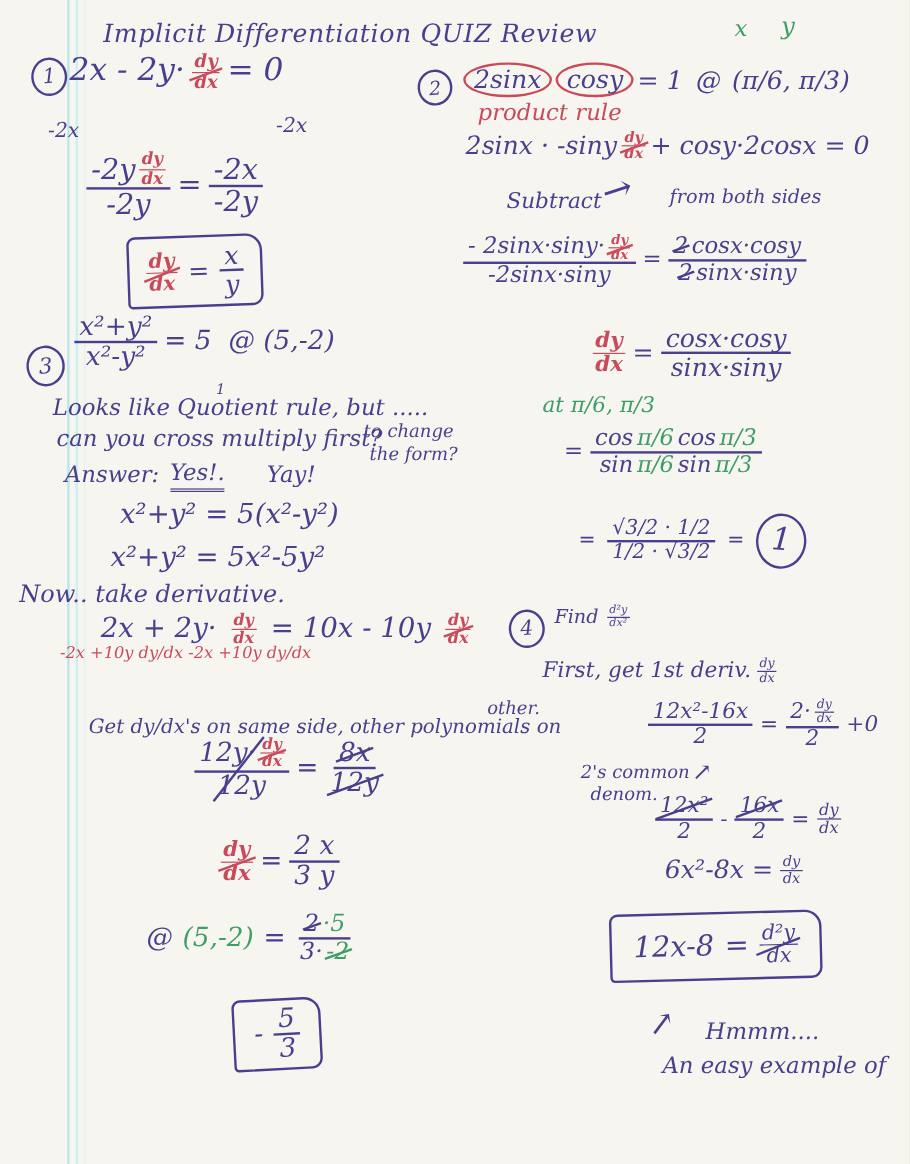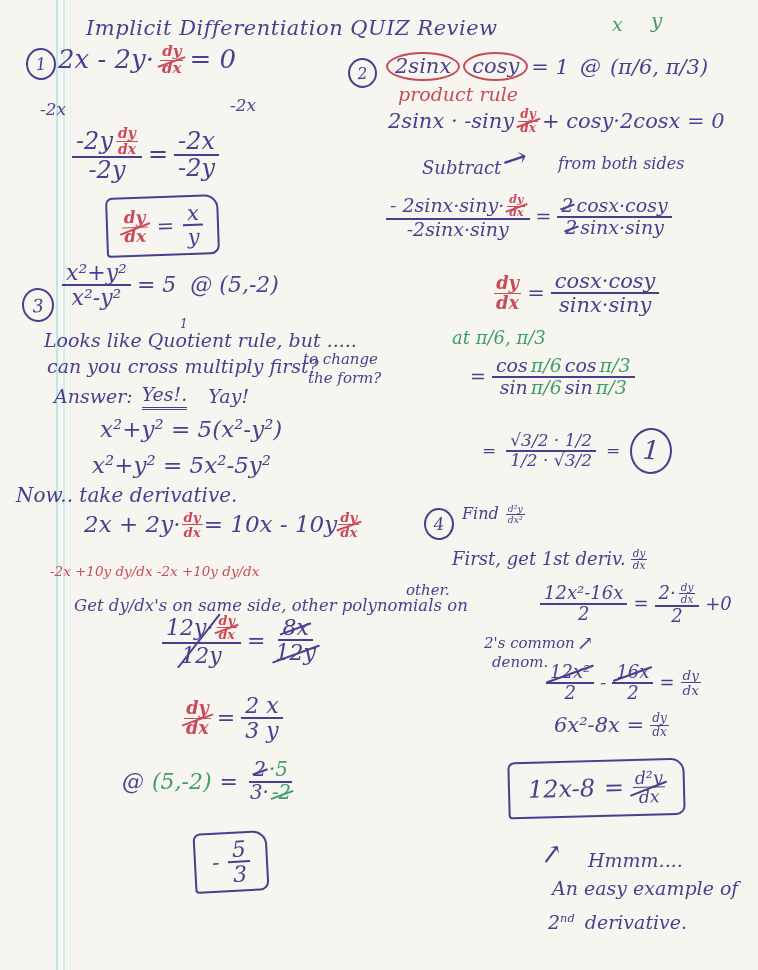--- a/index.html
+++ b/index.html
@@ -237,44 +237,44 @@
 
   <div class="hand" style="left:44px;top:330px;font-size:19px;">Looks like Quotient rule, but .....</div>
   <div class="hand" style="left:47px;top:356px;font-size:19px;">can you cross multiply first?</div>
   <div class="hand" style="left:303px;top:351px;font-size:15px;">to change</div>
   <div class="hand" style="left:308px;top:370px;font-size:15px;">the form?</div>
 
   <div class="hand" style="left:54px;top:384px;font-size:19px;">
     <span class="row" style="gap:9px;">
       <span>Answer:</span>
       <span class="dblu">Yes!.</span>
-      <span style="margin-left:12px;">Yay!</span>
+      <span style="margin-left:26px;">Yay!</span>
     </span>
   </div>
 
   <div class="hand" style="left:100px;top:416px;font-size:23px;">x²+y² = 5(x²-y²)</div>
   <div class="hand" style="left:92px;top:452px;font-size:23px;">x²+y² = 5x²-5y²</div>
   <div class="hand" style="left:16px;top:484px;font-size:20px;">Now.. take derivative.</div>
 
   <div class="hand" style="left:84px;top:510px;font-size:23px;">
-    <span class="row" style="gap:1px;">
+    <span class="row" style="gap:12px;">
       <span>2x + 2y·</span>
       <span class="fr dyfr red">
         <span class="nm">dy</span>
         <span class="dn">dx</span>
       </span>
       <span>= 10x - 10y</span>
       <span class="fr dyfr red xstrike">
         <span class="nm">dy</span>
         <span class="dn">dx</span>
       </span>
     </span>
   </div>
 
-  <div class="hand red" style="left:50px;top:564px;font-size:13.5px;">-2x    +10y dy/dx     -2x    +10y dy/dx</div>
+  <div class="hand red" style="left:50px;top:537px;font-size:13.5px;">-2x    +10y dy/dx     -2x    +10y dy/dx</div>
   <div class="hand" style="left:74px;top:563px;font-size:16.5px;margin-top:34px;">Get dy/dx's on same side, other polynomials on</div>
   <div class="hand" style="left:406px;top:582px;font-size:15px;">other.</div>
 
   <div class="hand" style="left:162px;top:614px;font-size:22px;">
     <span class="row">
       <span class="fr slashover">
         <span class="nm">
           <span>12y·</span>
           <span class="fr dyfr red xstrike">
             <span class="nm">dy</span>
@@ -428,18 +428,14 @@
       <span class="fr dyfr xstrike" style="font-weight:normal;font-size:.72em;">
         <span class="nm">d²y</span>
         <span class="dn">dx</span>
       </span>
     </span>
   </div>
 
   <div class="hand" style="left:540px;top:838px;font-size:27px;transform:rotate(-8deg);">↗</div>
   <div class="hand" style="left:588px;top:850px;font-size:19px;">Hmmm....</div>
   <div class="hand" style="left:552px;top:878px;font-size:19px;">An easy example of</div>
-  <div class="hand" style="left:548px;top:912px;font-size:19px;">
-    <span>2</span><sup>nd</sup>
-    <span style="margin-left:4px;">derivative.</span>
-  </div>
 
 </div>
 
 </body></html>

